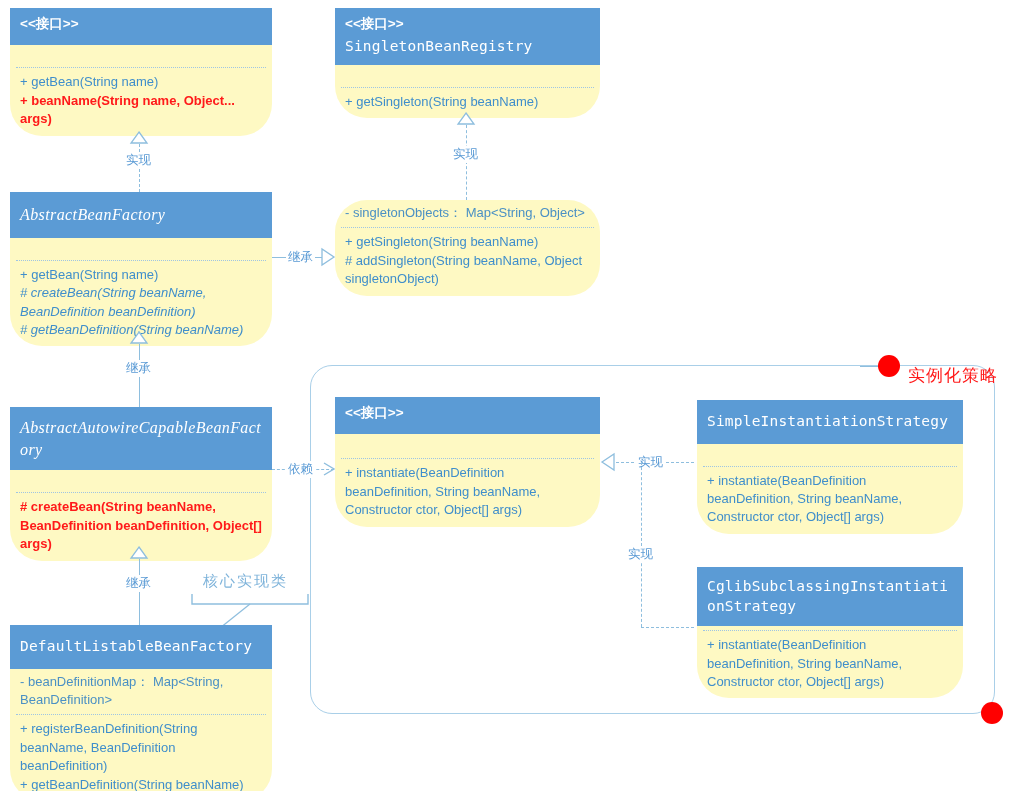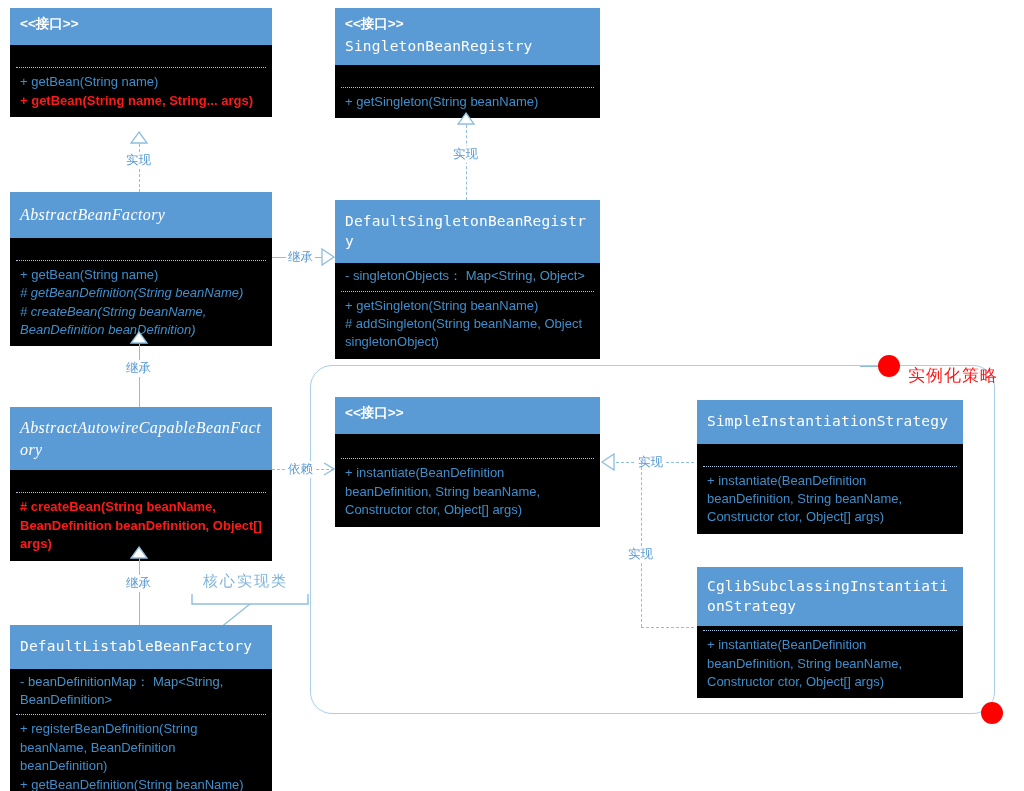--- a/index.html
+++ b/index.html
@@ -15,21 +15,22 @@
     position: relative;
     width: 1024px;
     height: 791px;
     background: #ffffff;
     overflow: hidden;
   }
   
   .uml-box {
     position: absolute;
     box-sizing: border-box;
-    background: #000000;
+    background: #fef9c3;
+    border-radius: 32px;
   }
   .uml-header {
     background: #5b9bd5;
     color: #ffffff;
     box-sizing: border-box;
     padding: 7px 10px 8px 10px;
     line-height: 1.35;
   }
   .stereotype {
     font-family: "Liberation Sans", sans-serif;
@@ -155,21 +156,21 @@
   <div class="legend-dot" style="left:981px; top:702px;"></div>
 
   <div class="uml-box" style="left:10px; top:8px; width:262px;">
     <div class="uml-header">
       <span class="stereotype">&lt;&lt;接口&gt;&gt;</span>
     </div>
     <div class="uml-attrs empty" style="height:22px;"></div>
     <div class="uml-divider"></div>
     <div class="uml-methods">
       <span class="m-line">+ getBean(String name)</span>
-      <span class="m-line red">+ getBean(String name, String... args)</span>
+      <span class="m-line red">+ beanName(String name, Object... args)</span>
     </div>
   </div>
 
   <div class="tri-wrap" style="left:130px; top:131px;">
     <svg width="18" height="13" viewBox="0 0 18 13">
         <polygon points="9,1 17,12 1,12" fill="#ffffff" stroke="#8ebede" stroke-width="1.3"></polygon>
       </svg>
   </div>
   <div class="vline" style="left:139px; top:144px; height:48px;"></div>
   <div class="conn-label" style="left:124px; top:152px;">实现</div>
@@ -195,37 +196,34 @@
   <div class="conn-label" style="left:451px; top:146px;">实现</div>
 
   <div class="uml-box" style="left:10px; top:192px; width:262px;">
     <div class="uml-header" style="padding-top:12px; padding-bottom:12px;">
       <span class="class-name italic">AbstractBeanFactory</span>
     </div>
     <div class="uml-attrs empty" style="height:22px;"></div>
     <div class="uml-divider"></div>
     <div class="uml-methods">
       <span class="m-line">+ getBean(String name)</span>
+      <span class="m-line italic"># createBean(String beanName, BeanDefinition beanDefinition)</span>
       <span class="m-line italic"># getBeanDefinition(String beanName)</span>
-      <span class="m-line italic"># createBean(String beanName, BeanDefinition beanDefinition)</span>
     </div>
   </div>
 
   <div class="hline solid" style="left:272px; top:257px; width:62px;"></div>
   <div class="conn-label" style="left:286px; top:249px;">继承</div>
   <div class="tri-wrap" style="left:320px; top:248px;">
     <svg width="15" height="18" viewBox="0 0 15 18">
         <polygon points="14,9 2,1 2,17" fill="#ffffff" stroke="#8ebede" stroke-width="1.3"></polygon>
       </svg>
   </div>
 
   <div class="uml-box" style="left:335px; top:200px; width:265px;">
-    <div class="uml-header" style="padding-top:12px; padding-bottom:12px;">
-      <span class="class-name">DefaultSingletonBeanRegistry</span>
-    </div>
     <div class="uml-attrs">
       <span class="a-line">- singletonObjects： Map&lt;String, Object&gt;</span>
     </div>
     <div class="uml-divider"></div>
     <div class="uml-methods">
       <span class="m-line">+ getSingleton(String beanName)</span>
       <span class="m-line"># addSingleton(String beanName, Object singletonObject)</span>
     </div>
   </div>
 

